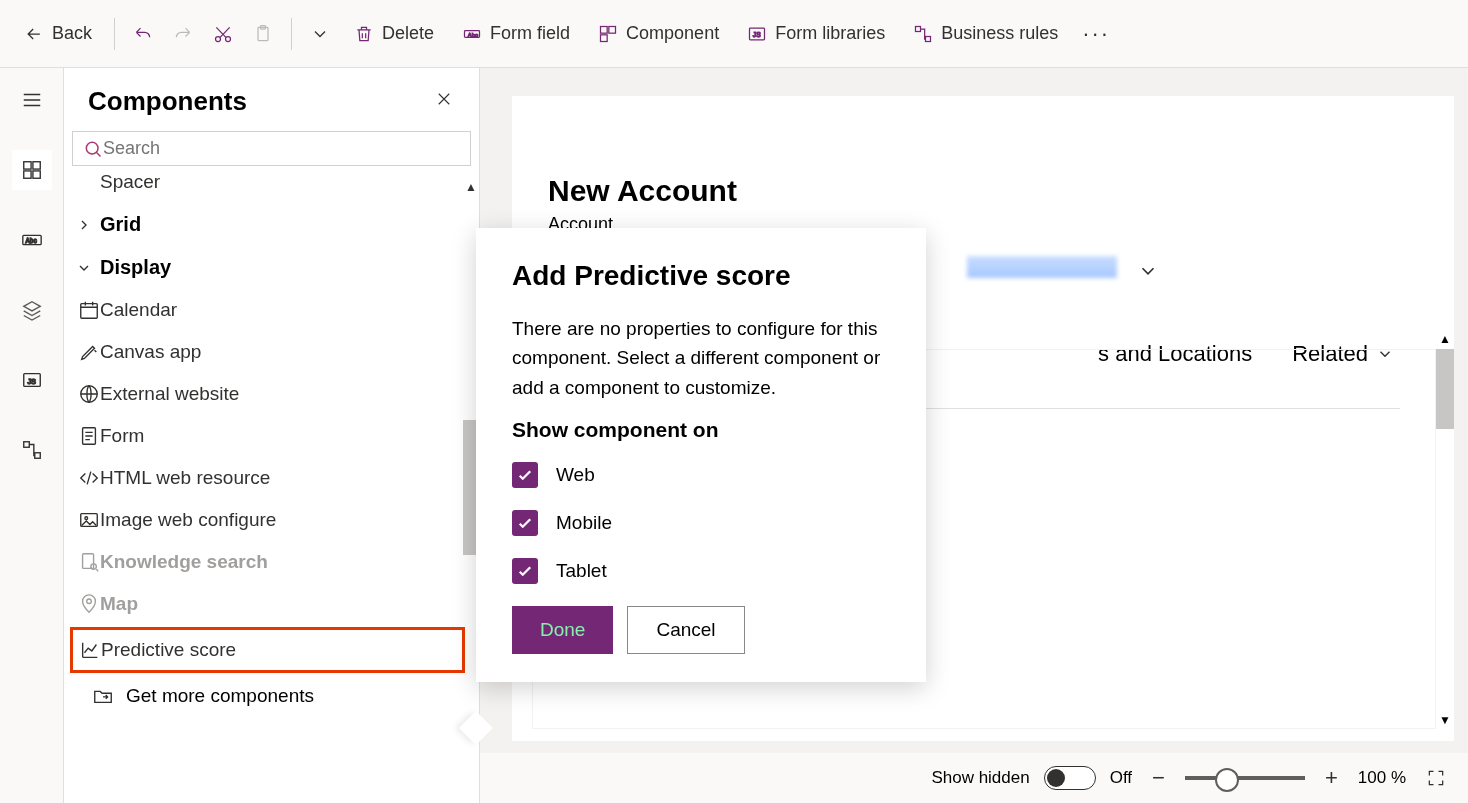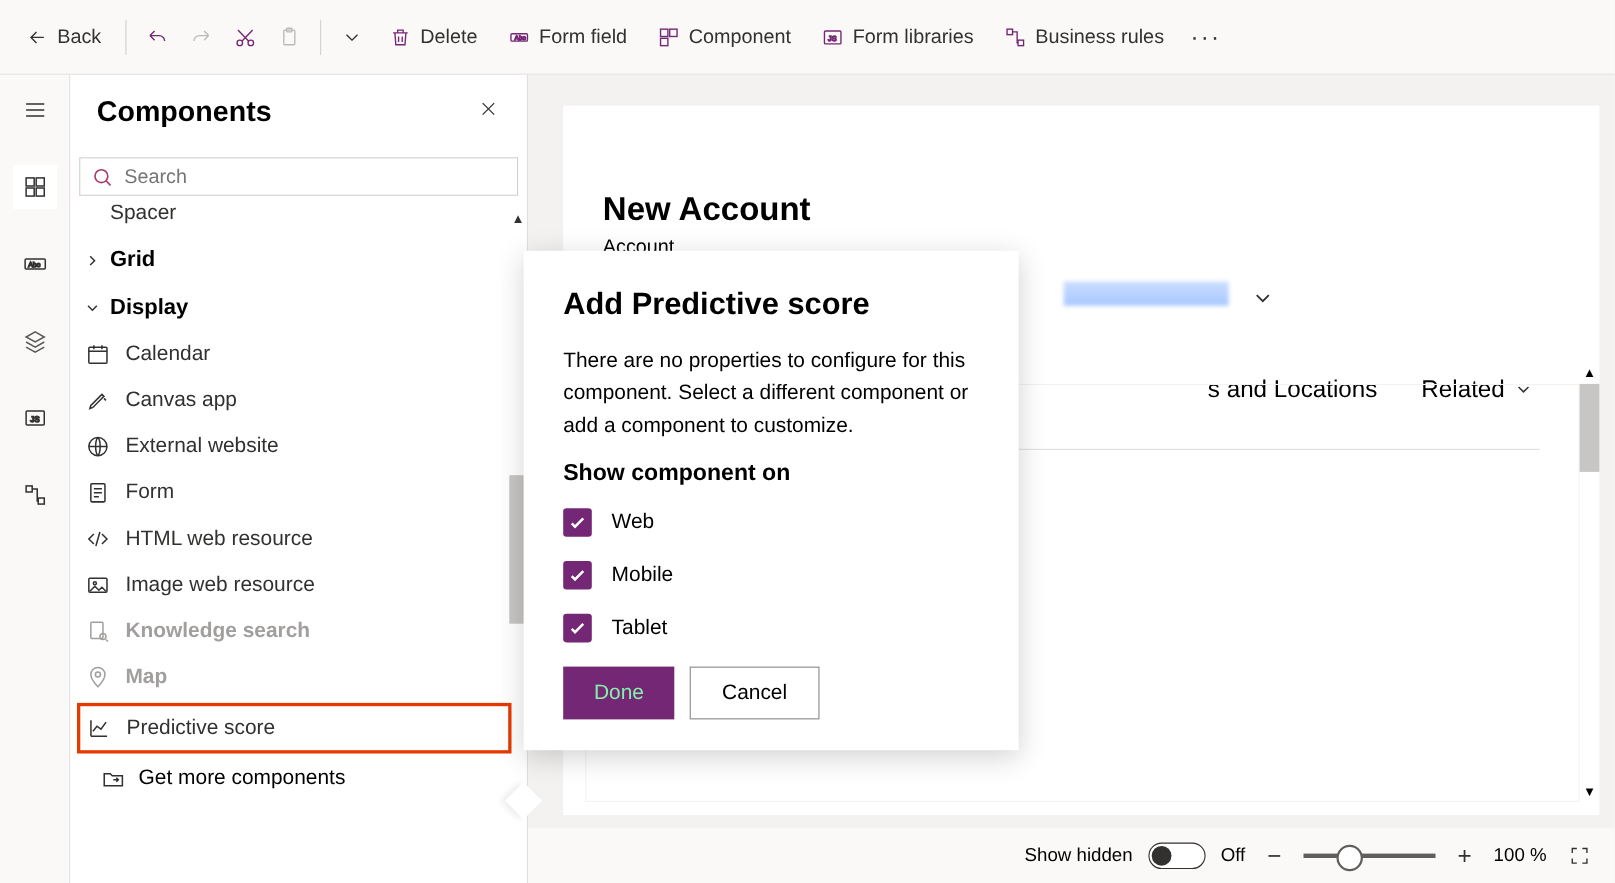--- a/index.html
+++ b/index.html
@@ -16,27 +16,27 @@
 
 .rail { position: absolute; left: 0; top: 68px; width: 64px; height: calc(100% - 68px); background: #faf9f8; border-right: 1px solid #e1dfdd; display: flex; flex-direction: column; align-items: center; padding-top: 12px; gap: 30px; }
 .rail-btn { width: 40px; height: 40px; display: flex; align-items: center; justify-content: center; background: transparent; border: none; cursor: pointer; }
 .rail-btn.active { background: #fff; }
 
 
 .panel { position: absolute; left: 64px; top: 68px; width: 416px; height: calc(100% - 68px); background: #fff; border-right: 1px solid #e1dfdd; display: flex; flex-direction: column; }
 .panel-head { display: flex; align-items: center; justify-content: space-between; padding: 16px 20px 12px 24px; }
 .panel-head h2 { font-size: 26px; font-weight: 600; }
 .close-x { background: none; border: none; cursor: pointer; font-size: 18px; padding: 6px; }
-.search-wrap { margin: 12px 8px 8px; border: 1px solid #d2d0ce; display: flex; align-items: center; padding: 6px 10px; gap: 10px; }
+.search-wrap { margin: 0 8px 8px; border: 1px solid #d2d0ce; display: flex; align-items: center; padding: 6px 10px; }
 .search-wrap input { border: none; outline: none; font-size: 18px; flex: 1; }
 .list { flex: 1; overflow-y: auto; position: relative; padding-right: 6px; }
 .spacer-peek { padding: 2px 20px 10px 36px; color: #323130; font-size: 19px; border-top: 1px solid #fff; margin-top: -6px; }
 .group { padding: 10px 20px 10px 12px; display: flex; align-items: center; gap: 8px; font-size: 20px; font-weight: 600; cursor: pointer; }
 .group svg { width: 16px; height: 16px; }
-.item { padding: 10px 20px 10px 14px; display: flex; align-items: center; gap: 14px; font-size: 19px; color: #323130; cursor: pointer; }
+.item { padding: 10px 20px 10px 14px; display: flex; align-items: center; font-size: 19px; color: #323130; cursor: pointer; }
 .item svg { width: 22px; height: 22px; flex-shrink: 0; }
 .item.disabled { color: #a19f9d; font-weight: bold; }
 .item.highlight { border: 3px solid #e63900; margin: 2px 8px 2px 6px; padding: 9px 14px 9px 6px; }
 .get-more { padding: 10px 20px 10px 28px; display: flex; align-items: center; gap: 12px; font-size: 19px; cursor: pointer; }
 
 
 .list-scroll-marker { position: absolute; right: 0; top: 246px; width: 16px; height: 135px; background: #c8c6c4; }
 .list-arrow-top { position: absolute; right: 2px; top: 6px; color: #323130; font-size: 12px; }
 
 
@@ -267,21 +267,21 @@
           <path d="M8 7l-5 5 5 5M16 7l5 5-5 5M14 5l-4 14"></path>
         </svg>
       <span>HTML web resource</span>
     </div>
     <div class="item">
       <svg viewBox="0 0 24 24" fill="none" stroke="#323130" stroke-width="1.5">
           <rect x="3" y="5" width="18" height="14" rx="1"></rect>
           <circle cx="9" cy="10" r="1.5"></circle>
           <path d="M4 18l5-5 4 4 3-3 4 4"></path>
         </svg>
-      <span>Image web resource</span>
+      <span>Image web configure</span>
     </div>
     <div class="item disabled">
       <svg viewBox="0 0 24 24" fill="none" stroke="#a19f9d" stroke-width="1.5">
           <rect x="5" y="3" width="12" height="16" rx="1"></rect>
           <circle cx="17" cy="17" r="3"></circle>
           <path d="M20 20l2 2"></path>
         </svg>
       <span>Knowledge search</span>
     </div>
     <div class="item disabled">

